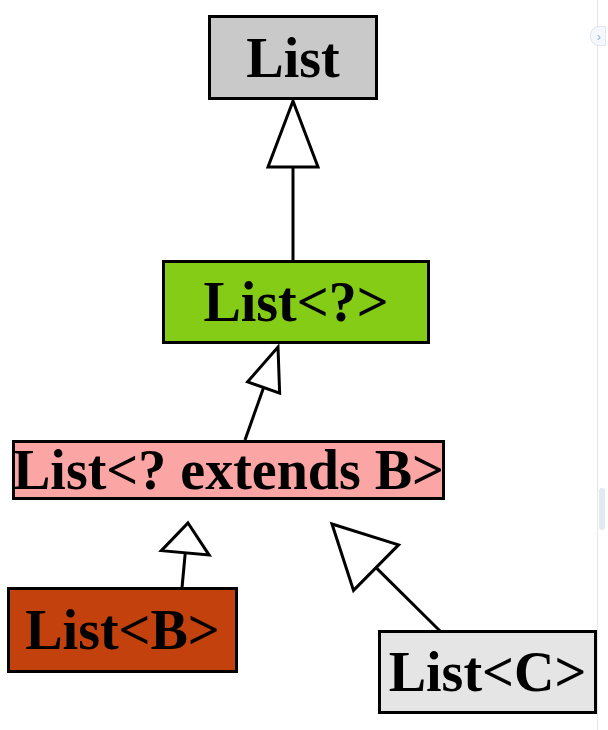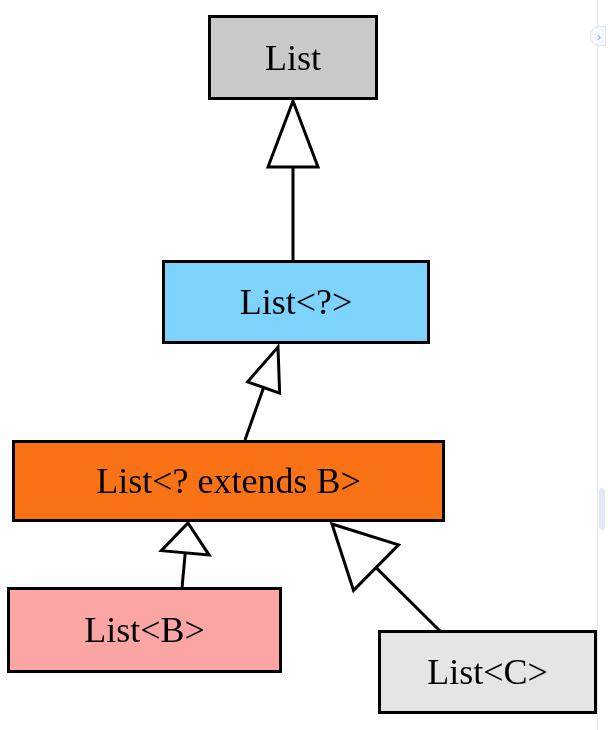--- a/index.html
+++ b/index.html
@@ -24,25 +24,26 @@
     z-index: 1;
   }
   .node {
     position: absolute;
     box-sizing: border-box;
     background: #c9c9c9;
     border: 3px solid #000000;
     display: flex;
     align-items: center;
     justify-content: center;
-    font-size: 36px;
+    font-size: 56px;
     color: #000000;
     white-space: nowrap;
     z-index: 2;
     line-height: 1;
+    font-weight: bold;
   }
   .right-divider {
     position: absolute;
     top: 0;
     width: 1px;
     height: 730px;
     background: #e6e6e6;
     z-index: 3;
   }
   .expander {
@@ -82,23 +83,23 @@
       <polygon points="293,101 318,167 268,167" fill="#ffffff" stroke="#000000" stroke-width="3"></polygon>
       <line x1="245" y1="440" x2="263.6203766576571" y2="387.5243930556936" stroke="#000000" stroke-width="3"></line>
       <polygon points="278,347 279.6416483308383,393.20936042359665 247.59910498447593,381.8394256877906" fill="#ffffff" stroke="#000000" stroke-width="3"></polygon>
       <line x1="182" y1="588" x2="185.2424922734887" y2="552.8730003705391" stroke="#000000" stroke-width="3"></line>
       <polygon points="188,523 209.14089256992,555.0790065517482 161.3440919770574,550.66699418933" fill="#ffffff" stroke="#000000" stroke-width="3"></polygon>
       <line x1="440" y1="631" x2="376.04405388917166" y2="567.636238575383" stroke="#000000" stroke-width="3"></line>
       <polygon points="332,524 398.5659834764661,544.9038236648428 353.5221243018772,590.3686534859232" fill="#ffffff" stroke="#000000" stroke-width="3"></polygon>
     </svg>
   <div id="node-layer">
       <div class="node" style="left: 208px; top: 15px; width: 170px; height: 85px; background: rgb(201, 201, 201); border-color: rgb(0, 0, 0);">List</div>
-      <div class="node" style="left: 162px; top: 260px; width: 268px; height: 84px; background: #7dd3fc; border-color: rgb(0, 0, 0);">List&lt;?&gt;</div>
-      <div class="node" style="left: 12px; top: 440px; width: 433px; height: 82px; background: #f97316; border-color: rgb(0, 0, 0);">List&lt;? extends B&gt;</div>
-      <div class="node" style="left: 7px; top: 587px; width: 275px; height: 86px; background: #fca5a5; border-color: rgb(0, 0, 0);">List&lt;B&gt;</div>
+      <div class="node" style="left: 162px; top: 260px; width: 268px; height: 84px; background: #84cc16; border-color: rgb(0, 0, 0);">List&lt;?&gt;</div>
+      <div class="node" style="left: 12px; top: 440px; width: 433px; height: 60px; background: #fca5a5; border-color: rgb(0, 0, 0);">List&lt;? extends B&gt;</div>
+      <div class="node" style="left: 7px; top: 587px; width: 231px; height: 86px; background: #c2410c; border-color: rgb(0, 0, 0);">List&lt;B&gt;</div>
       <div class="node" style="left: 378px; top: 630px; width: 219px; height: 84px; background: #e5e5e5; border-color: rgb(0, 0, 0);">List&lt;C&gt;</div>
     </div>
   <div class="right-divider" style="left: 597px; background: rgb(230, 230, 230);"></div>
   <div class="expander" style="left: 590px; top: 26px;">
     <span>›</span>
   </div>
   <div class="scroll-thumb" style="left: 599px; top: 488px; height: 42px;"></div>
 </div>
 
 </body></html>

